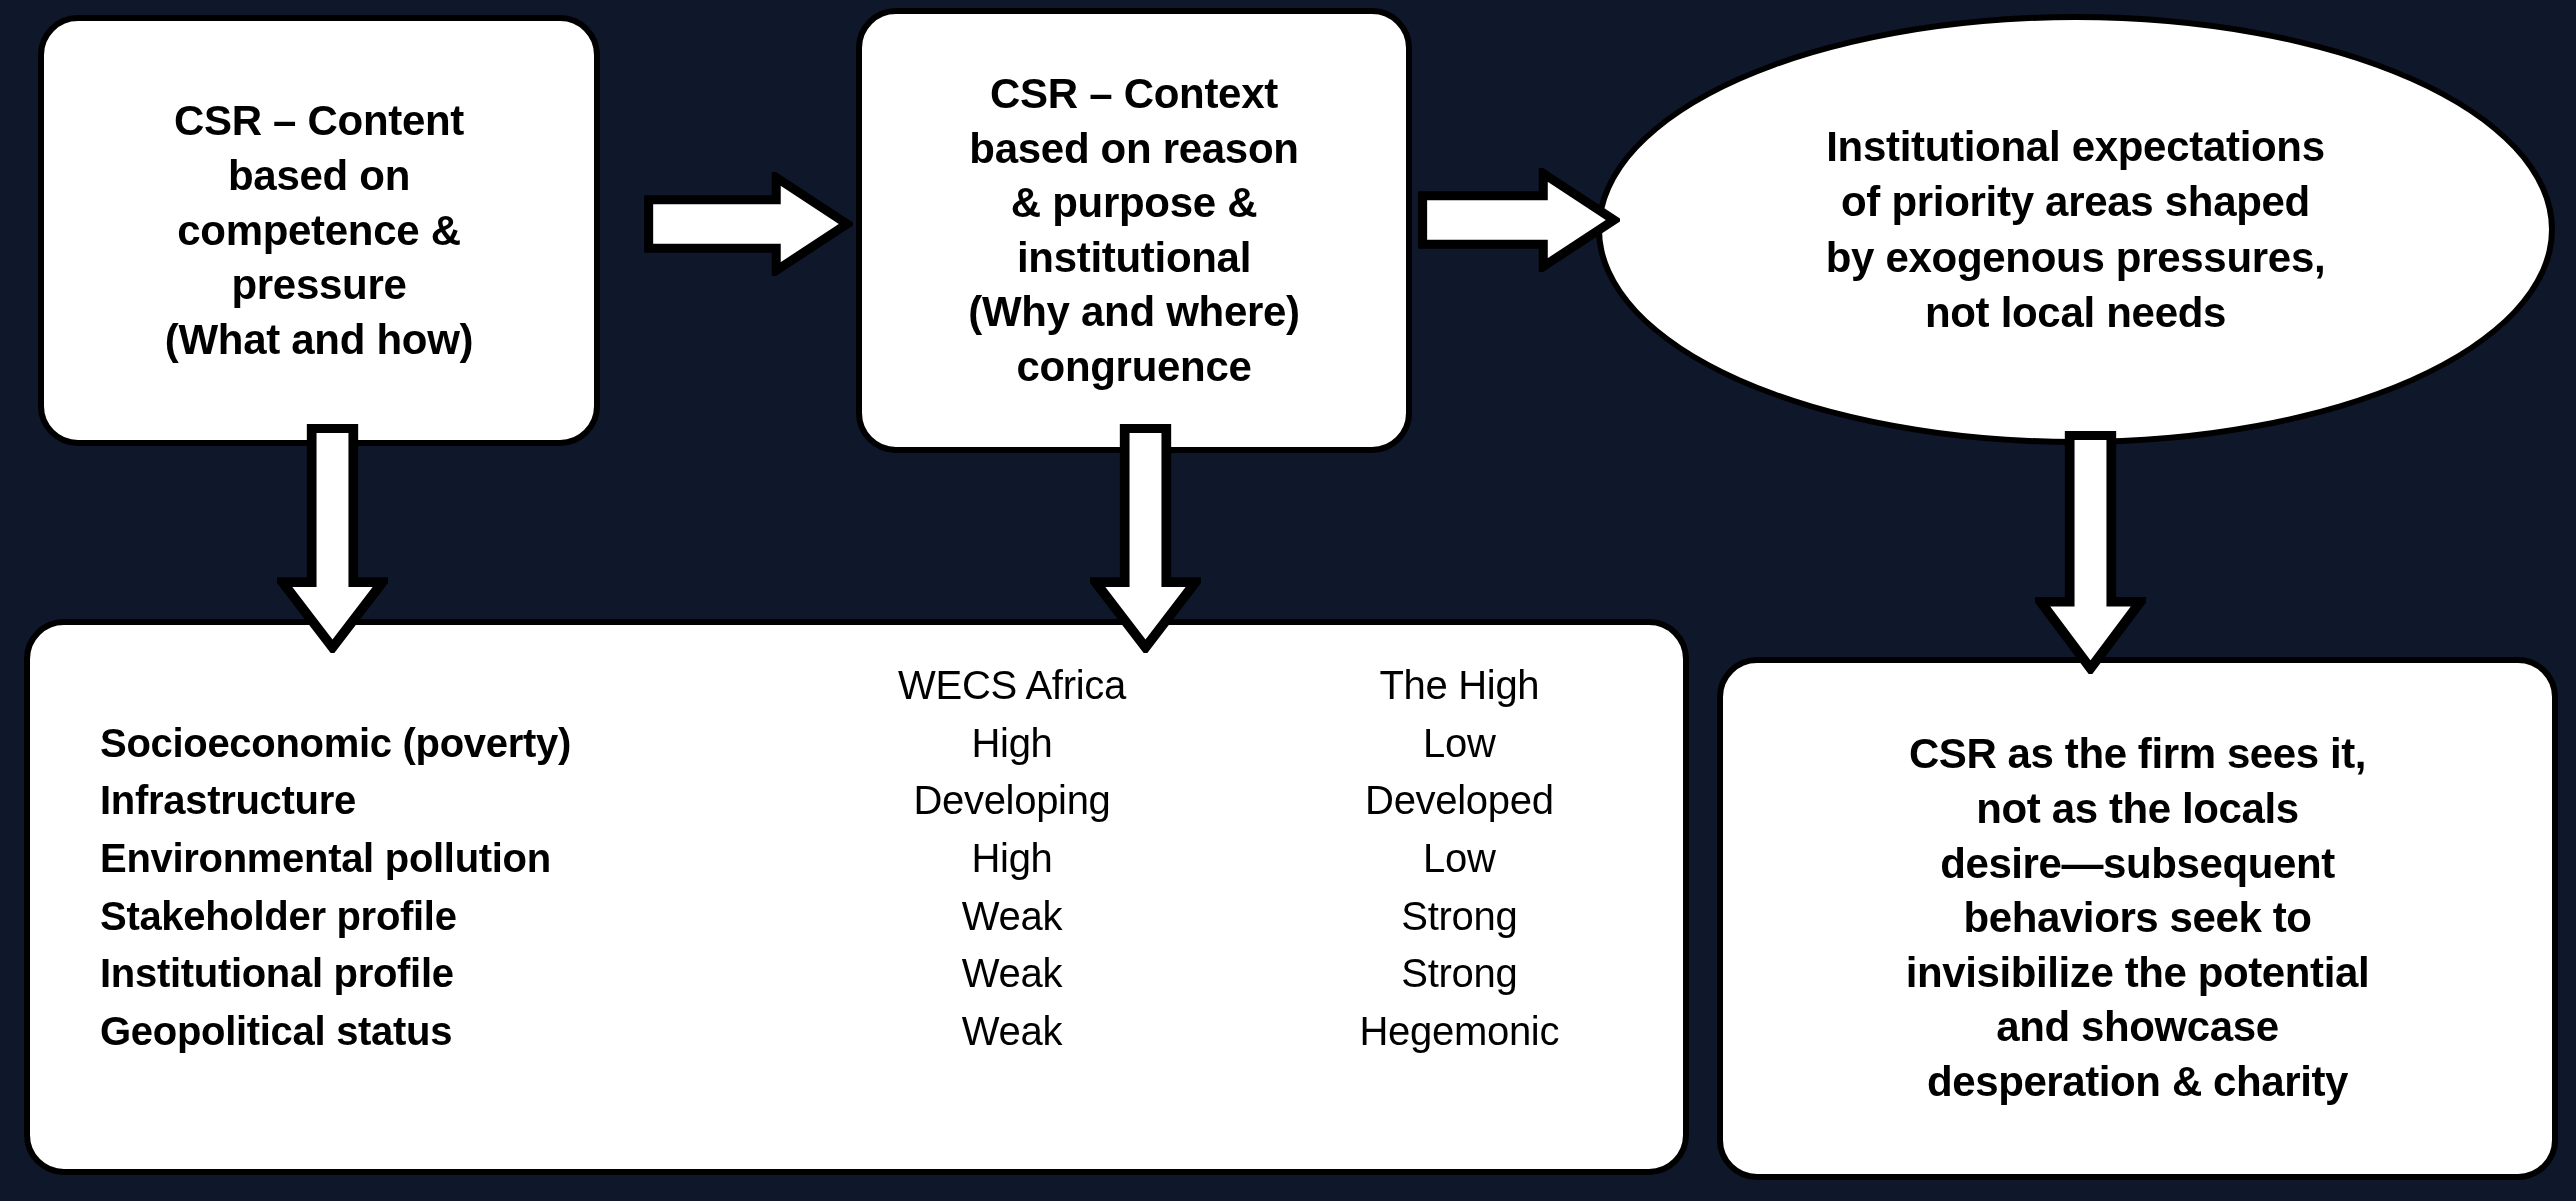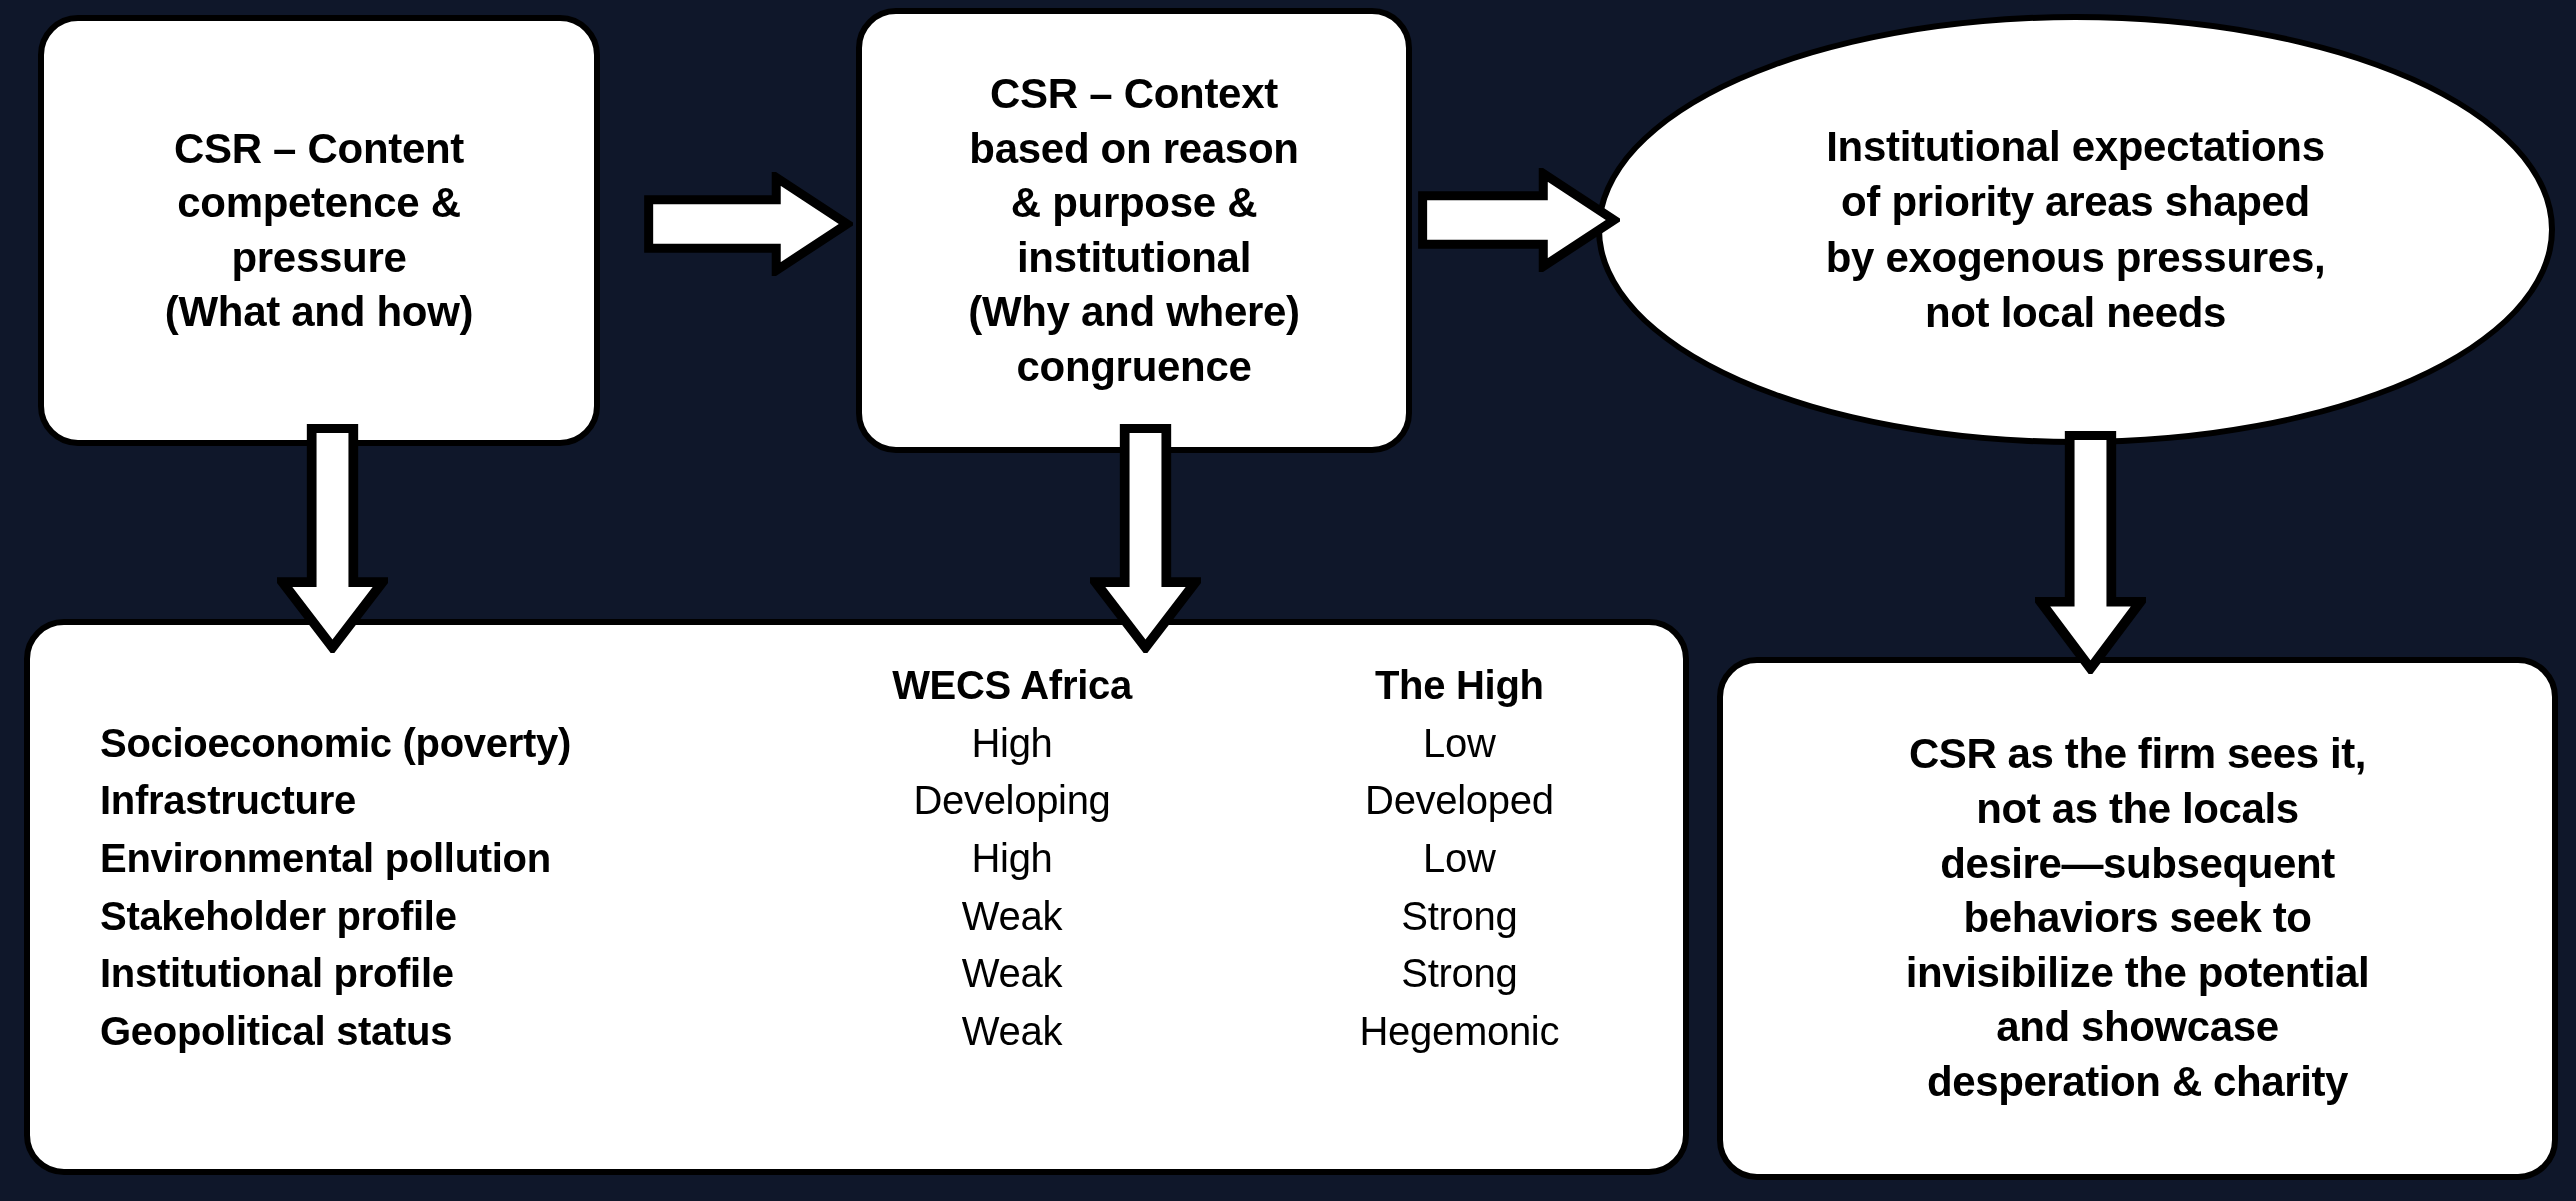--- a/index.html
+++ b/index.html
@@ -82,21 +82,21 @@
     border-collapse: collapse;
     margin-top: 32px;
     font-size: 40px;
     letter-spacing: -0.3px;
   }
   .cmp-table th, .cmp-table td {
     padding: 6.3px 0;
     white-space: nowrap;
   }
   .cmp-table th.h-blank { width: 612px; }
-  .cmp-table th.h-col   { font-weight: bold; text-align: center; width: 361px; }
+  .cmp-table th.h-col   { font-weight: normal; text-align: center; width: 361px; }
   .cmp-table td.c-label { font-weight: bold; text-align: left; padding-left: 70px; }
   .cmp-table td.c-val   { font-weight: normal; text-align: center; }
 
   
   .arrow { position: absolute; z-index: 3; }
   .arrow svg { display: block; }
 
   #arrow-right-1 { left: 644px;  top: 172px; }
   #arrow-right-2 { left: 1418px; top: 168px; }
   #arrow-down-1  { left: 277px;  top: 424px; }
@@ -104,20 +104,21 @@
   #arrow-down-3  { left: 2035px; top: 431px; }
 </style>
 </head>
 <body>
 
 <div id="stage">
 
   <div class="node" id="box-content">
     <span class="node-lines">
       <span>CSR – Content</span>
+      <span>based on</span>
       <span>competence &amp;</span>
       <span>pressure</span>
       <span>(What and how)</span>
     </span>
   </div>
 
   <div class="arrow" id="arrow-right-1">
     <svg width="209" height="104" viewBox="0 0 300 150" aria-hidden="true">
       <polygon points="6,40 190,40 190,8 292,75 190,142 190,110 6,110" fill="#ffffff" stroke="#000000" stroke-width="13" stroke-linejoin="miter"></polygon>
     </svg>

